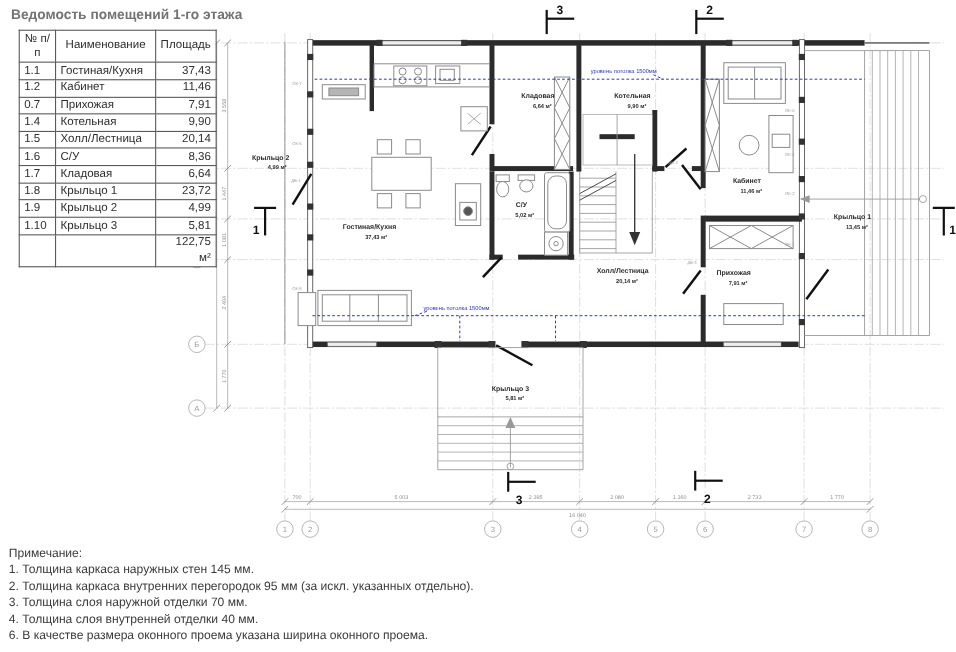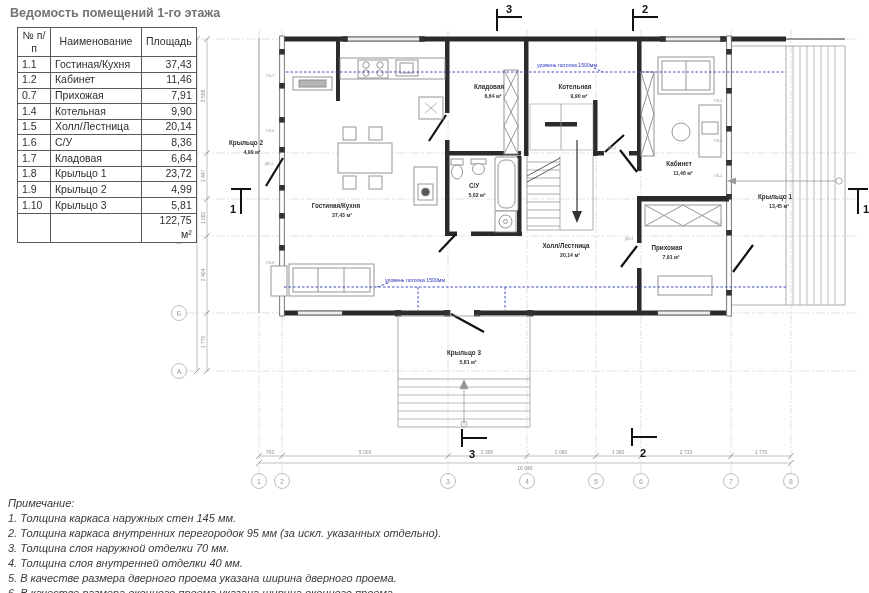--- a/index.html
+++ b/index.html
@@ -9,21 +9,21 @@
   .sched h1{font-size:12.5px;font-weight:bold;margin:2px 0 7px 2px;color:#737373;text-align:center;}
   table.rooms{border-collapse:collapse;margin-left:9px;font-size:10.5px;color:#2e2e2e;}
   table.rooms td,table.rooms th{border:1px solid #5a5a5a;padding:0.5px 4px;line-height:1.3;
           font-weight:normal;background:#fff;}
   table.rooms th{text-align:center;}
   td.num{width:24px;text-align:left;}
   td.nm{width:82px;text-align:left;}
   td.ar{width:42px;text-align:right;}
   tr.total td{font-weight:normal;font-size:10.5px;}
   .notes{position:absolute;left:8px;top:496px;font-size:11px;line-height:15px;color:#3a3a3a;}
-  .notes div{white-space:nowrap;font-style:italic;}
+  .notes div{white-space:nowrap;}
   svg{position:absolute;left:0;top:0;}
   svg text{font-family:"Liberation Sans",sans-serif;}
   .rname{font-size:6.3px;font-weight:bold;fill:#2e2e2e;}
   .rarea{font-size:5.2px;font-weight:bold;fill:#2e2e2e;}
   .dim{font-size:5px;fill:#8f8f8f;}
   .bub{font-size:7px;fill:#9a9a9a;}
   .sec{font-size:11px;font-weight:bold;fill:#111;}
   .blue{font-size:5.2px;fill:#2a35c0;}
   .tag{font-size:3.8px;fill:#9a9a9a;}
 </style>
@@ -452,17 +452,16 @@
     </tbody>
       </table>
   </div>
 
   <div class="notes">
     <div>Примечание:</div>
     <div>1. Толщина каркаса наружных стен 145 мм.</div>
     <div>2. Толщина каркаса внутренних перегородок 95 мм (за искл. указанных отдельно).</div>
     <div>3. Толщина слоя наружной отделки 70 мм.</div>
     <div>4. Толщина слоя внутренней отделки 40 мм.</div>
-    <div>5. В качестве размера дверного проема указана ширина дверного проема.</div>
     <div>6. В качестве размера оконного проема указана ширина оконного проема.</div>
   </div>
 
 </div>
 
 </body></html>

